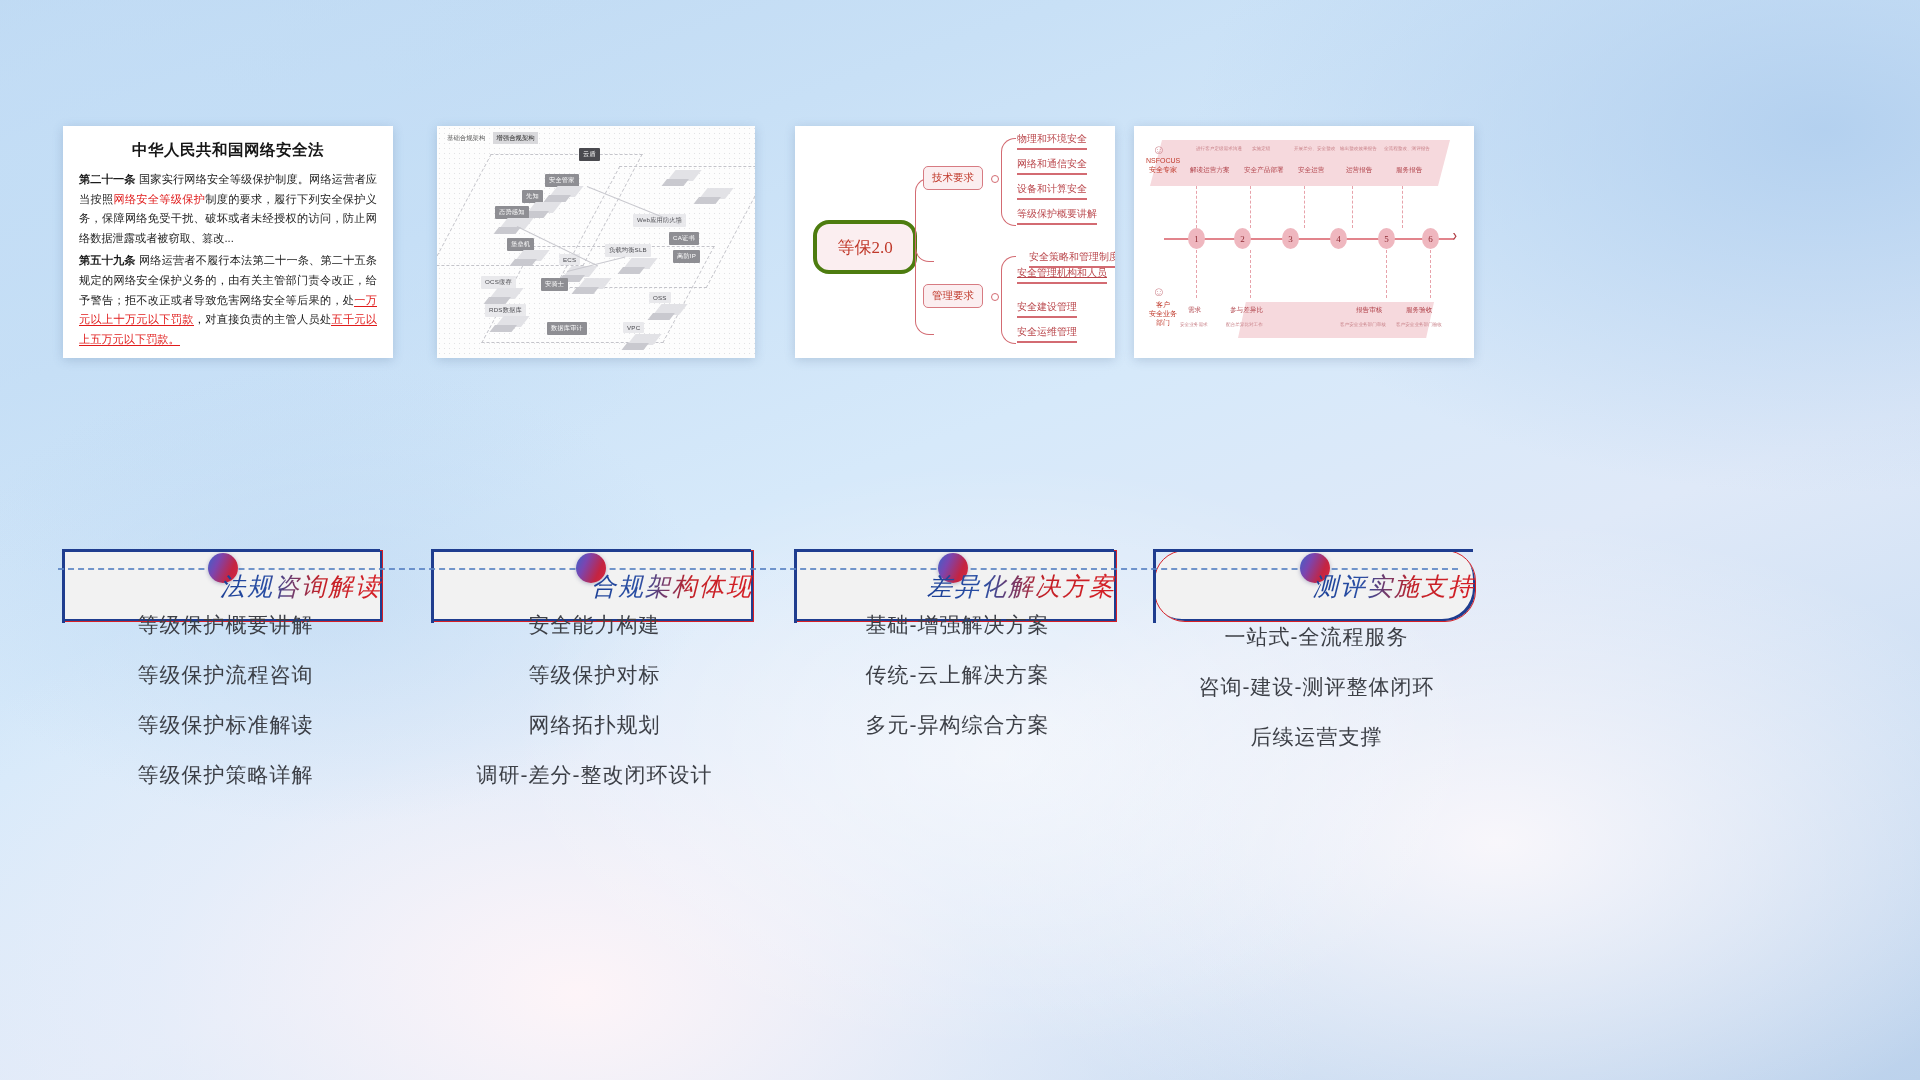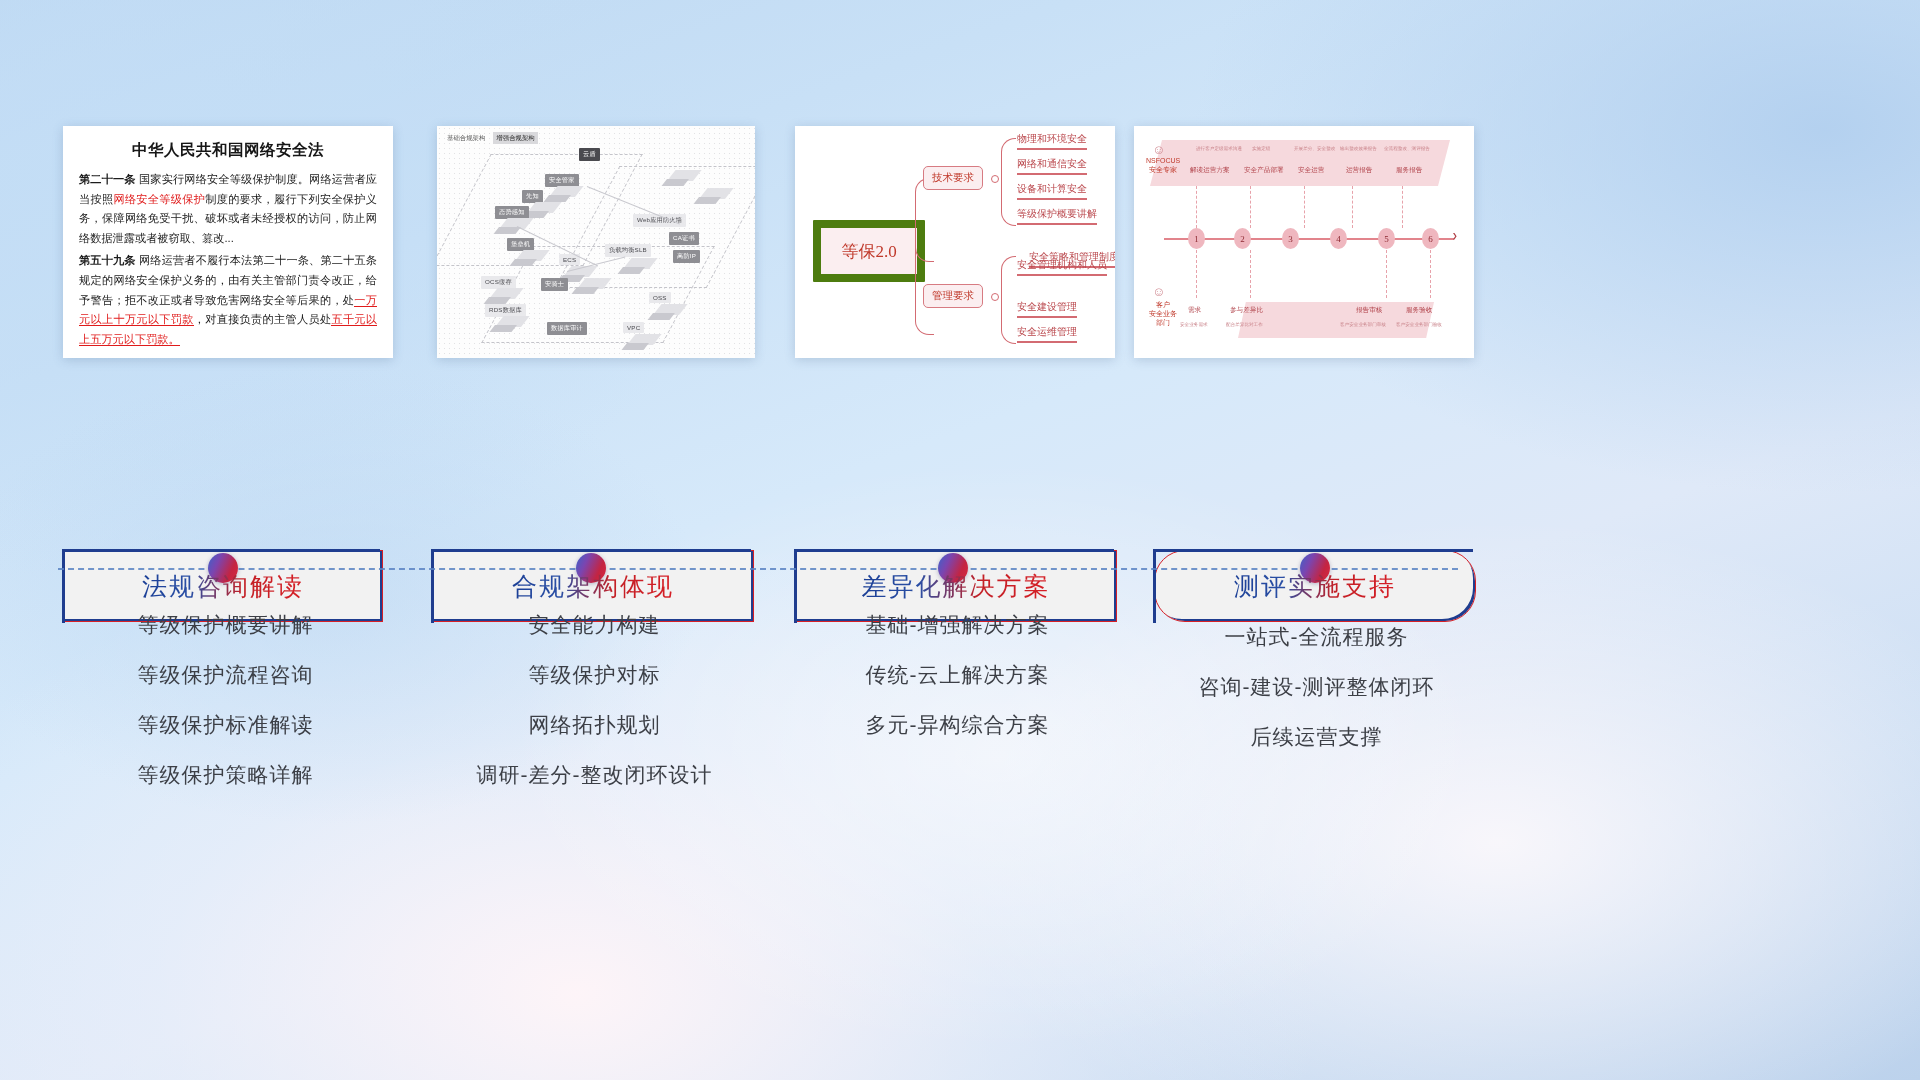--- a/index.html
+++ b/index.html
@@ -59,21 +59,21 @@
   .cube .top{left:0;top:0;width:26px;height:11px;background:#e2e2e6;
              transform:skewX(-38deg);transform-origin:bottom left;}
   .cube .bot{left:0;top:9px;width:22px;height:7px;background:#c9c9cf;
              transform:skewX(-38deg);transform-origin:top left;}
   .plate{position:absolute;border:1px dashed #c4c4ca;}
   .line{position:absolute;background:#c9c9cf;height:1px;transform-origin:left center;}
 
   
   .mind{position:relative;width:100%;height:100%;overflow:hidden;background:#fff;}
   .mm-root{position:absolute;left:18px;top:94px;width:96px;height:46px;
-           border:8px solid #4d7c0f;border-radius:1px;background:#fbeef0;
+           border:4px solid #4d7c0f;border-radius:16px;background:#fbeef0;
            display:flex;align-items:center;justify-content:center;
            color:#c0392b;font-size:17px;font-family:"Liberation Serif","DejaVu Serif",serif;}
   .mm-node{position:absolute;border:1px solid #d77b82;border-radius:5px;background:#fbeef0;
            color:#c0392b;font-size:10.5px;padding:4px 8px;white-space:nowrap;
            font-family:"Liberation Serif","DejaVu Serif",serif;}
   .mm-leaf{position:absolute;color:#b9454a;font-size:10px;white-space:nowrap;
            border-bottom:2px solid #d36b72;padding-bottom:2px;
            font-family:"Liberation Serif","DejaVu Serif",serif;}
   .mm-curve{position:absolute;border:1.4px solid #d36b72;border-right:none;border-radius:14px 0 0 14px;}
   .mm-dot{position:absolute;width:6px;height:6px;border:1.2px solid #d36b72;border-radius:50%;background:#fff;}
@@ -91,21 +91,21 @@
   .nsf-t{position:absolute;color:#b04048;font-size:6.6px;white-space:nowrap;}
   .nsf-s{position:absolute;color:#c9838a;font-size:4.6px;white-space:nowrap;}
   .nsf-dash{position:absolute;width:1px;border-left:1px dashed #e7a2aa;}
   .nsf-person{position:absolute;color:#d08a92;font-size:13px;}
 
   
   .heads{position:absolute;left:0;top:0;width:1920px;height:1080px;}
   .head{position:absolute;top:550px;height:70px;background:#f2f2f2;
         border:1.6px solid #d61f26;
         box-shadow:-3px -3px 0 -1px #1f3d8f inset, 0 0 0 0 rgba(0,0,0,0);
-        display:flex;align-items:center;justify-content:center;}
+        display:flex;align-items:center;justify-content:flex-end;font-style:italic;}
   .head::before{content:"";position:absolute;left:-2px;top:-2px;width:3px;height:calc(100% + 4px);background:#1f3d8f;}
   .head::after{content:"";position:absolute;left:-2px;top:-2.5px;width:100%;height:3px;background:#1f3d8f;}
   .head span{position:relative;z-index:2;font-size:25px;letter-spacing:2px;
              background:linear-gradient(90deg,#1b3f96 0%,#2a4fa5 30%,#c32026 62%,#d61f26 100%);
              -webkit-background-clip:text;background-clip:text;color:transparent;}
   .head.h1{left:63px;width:318px;}
   .head.h2{left:432px;width:320px;}
   .head.h3{left:795px;width:320px;}
   .head.h4{left:1154px;width:320px;border-radius:31px;}
 
@@ -252,21 +252,21 @@
 
         <div class="mm-curve" style="left:206px;top:12px;width:14px;height:86px;"></div>
         <div class="mm-curve" style="left:206px;top:130px;width:14px;height:86px;"></div>
 
         <div class="mm-leaf" style="left:222px;top:6px;">物理和环境安全</div>
         <div class="mm-leaf" style="left:222px;top:31px;">网络和通信安全</div>
         <div class="mm-leaf" style="left:222px;top:56px;">设备和计算安全</div>
         <div class="mm-leaf" style="left:222px;top:81px;">等级保护概要讲解</div>
 
         <div class="mm-leaf" style="left:222px;top:124px;margin-left:12px;">安全策略和管理制度</div>
-        <div class="mm-leaf" style="left:222px;top:132px;">安全管理机构和人员</div>
+        <div class="mm-leaf" style="left:222px;top:140px;text-decoration:underline;">安全管理机构和人员</div>
         <div class="mm-leaf" style="left:222px;top:174px;">安全建设管理</div>
         <div class="mm-leaf" style="left:222px;top:199px;">安全运维管理</div>
       </div>
     </div>
 
     <div class="card c4">
       <div class="nsf">
         <div class="nsf-band" style="left:16px;top:14px;width:300px;height:46px;clip-path:polygon(4% 0,100% 0,96% 100%,0 100%);"></div>
         <div class="nsf-band" style="left:104px;top:176px;width:196px;height:36px;clip-path:polygon(4% 0,100% 0,96% 100%,0 100%);"></div>
 

